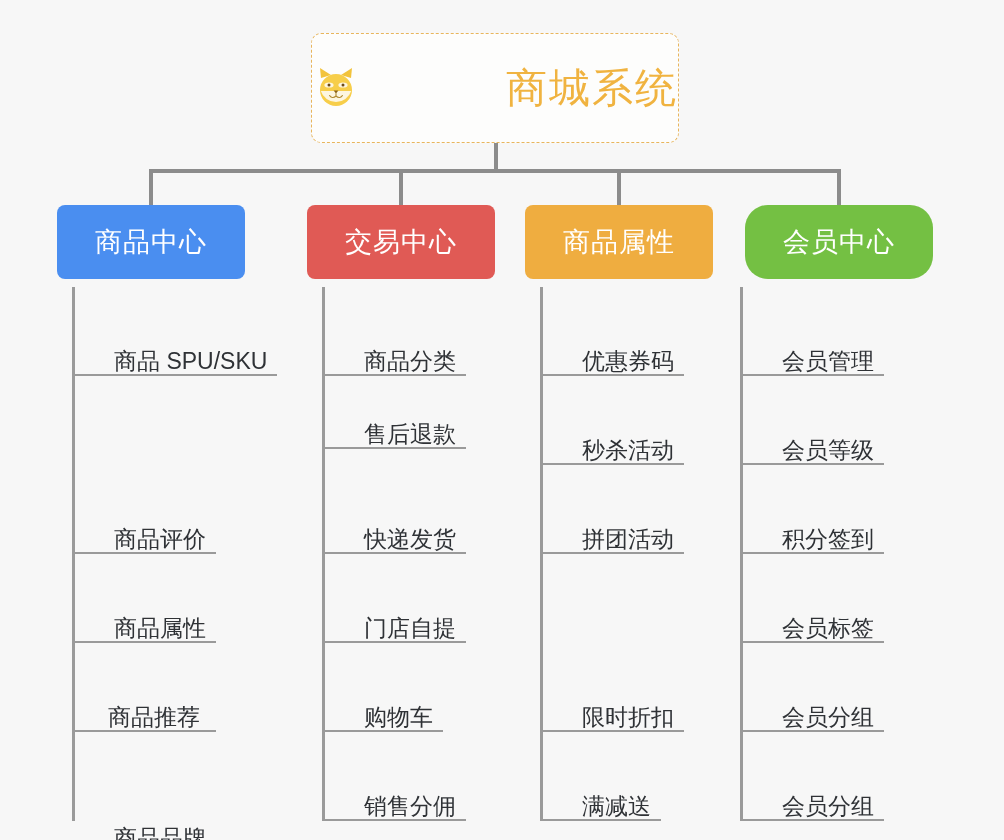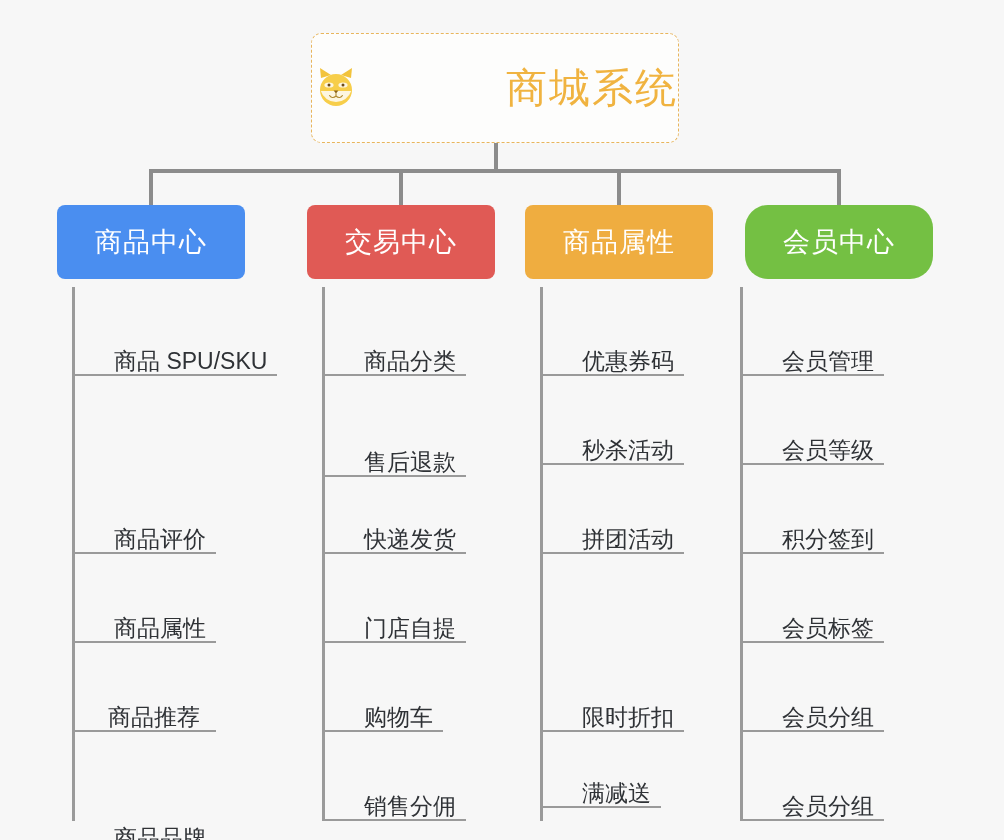--- a/index.html
+++ b/index.html
@@ -192,21 +192,21 @@
       <div class="conn drop" style="left: 399px;"></div>
       <div class="cat-box" style="left: 307px; width: 188px; background: rgb(224, 90, 85);">
         <span>交易中心</span>
       </div>
       <div class="leaf-group" style="left: 322px; top: 287px; width: 217px; height: 534px;">
         <div class="leaf-spine" style="height: 534px;"></div>
         <div class="leaf-item" style="top: 0px;">
           <span class="leaf-label">商品分类</span>
           <div class="leaf-rule" style="width: 144px;"></div>
         </div>
-        <div class="leaf-item" style="top: 101px;">
+        <div class="leaf-item" style="top: 73px;">
           <span class="leaf-label">售后退款</span>
           <div class="leaf-rule" style="width: 144px;"></div>
         </div>
         <div class="leaf-item" style="top: 178px;">
           <span class="leaf-label">快递发货</span>
           <div class="leaf-rule" style="width: 144px;"></div>
         </div>
         <div class="leaf-item" style="top: 267px;">
           <span class="leaf-label">门店自提</span>
           <div class="leaf-rule" style="width: 144px;"></div>
@@ -235,21 +235,21 @@
           <div class="leaf-rule" style="width: 144px;"></div>
         </div>
         <div class="leaf-item" style="top: 178px;">
           <span class="leaf-label">拼团活动</span>
           <div class="leaf-rule" style="width: 144px;"></div>
         </div>
         <div class="leaf-item" style="top: 356px;">
           <span class="leaf-label">限时折扣</span>
           <div class="leaf-rule" style="width: 144px;"></div>
         </div>
-        <div class="leaf-item" style="top: 432px;">
+        <div class="leaf-item" style="top: 445px;">
           <span class="leaf-label">满减送</span>
           <div class="leaf-rule" style="width: 121px;"></div>
         </div>
       </div>
       <div class="conn drop" style="left: 837px;"></div>
       <div class="cat-box" style="left: 745px; width: 188px; background: rgb(116, 192, 67); border-radius: 23px;">
         <span>会员中心</span>
       </div>
       <div class="leaf-group" style="left: 740px; top: 287px; width: 217px; height: 534px;">
         <div class="leaf-spine" style="height: 534px;"></div>

